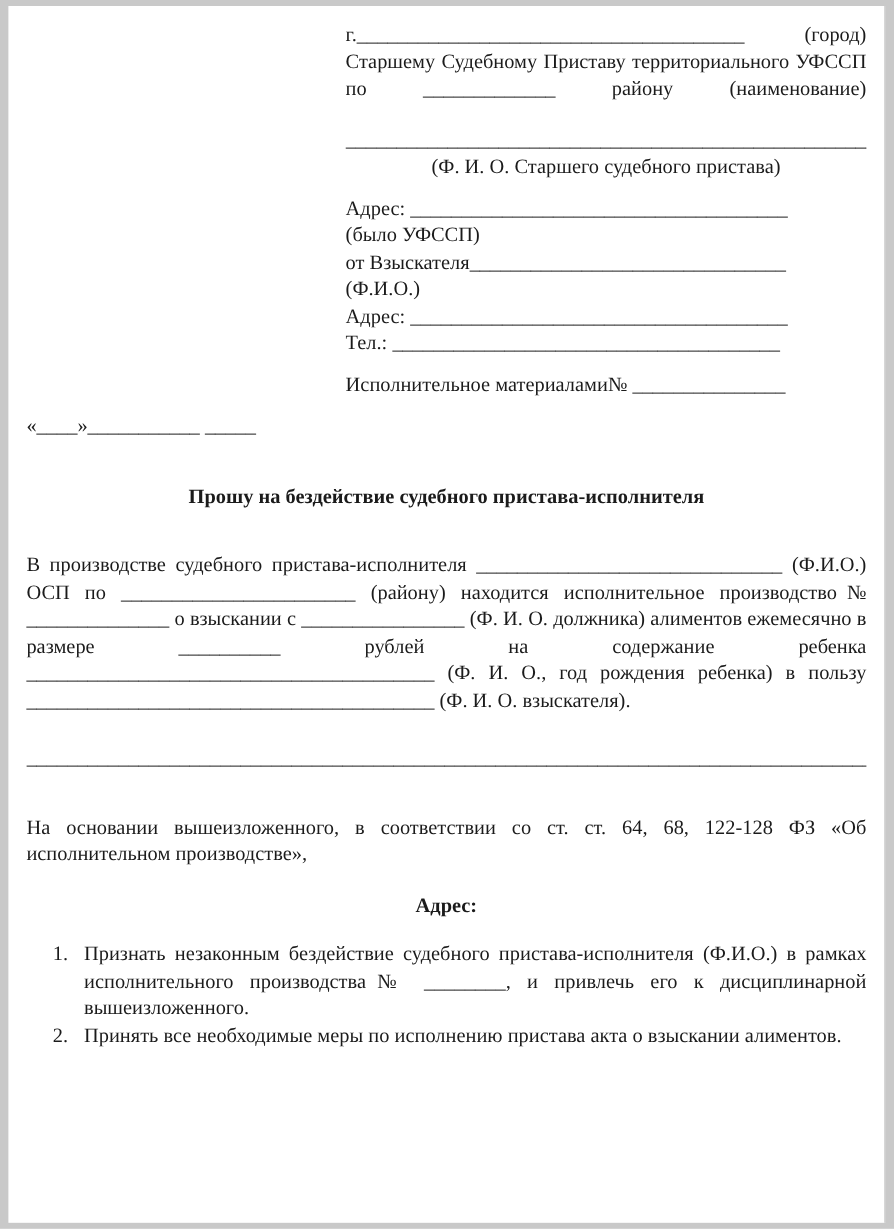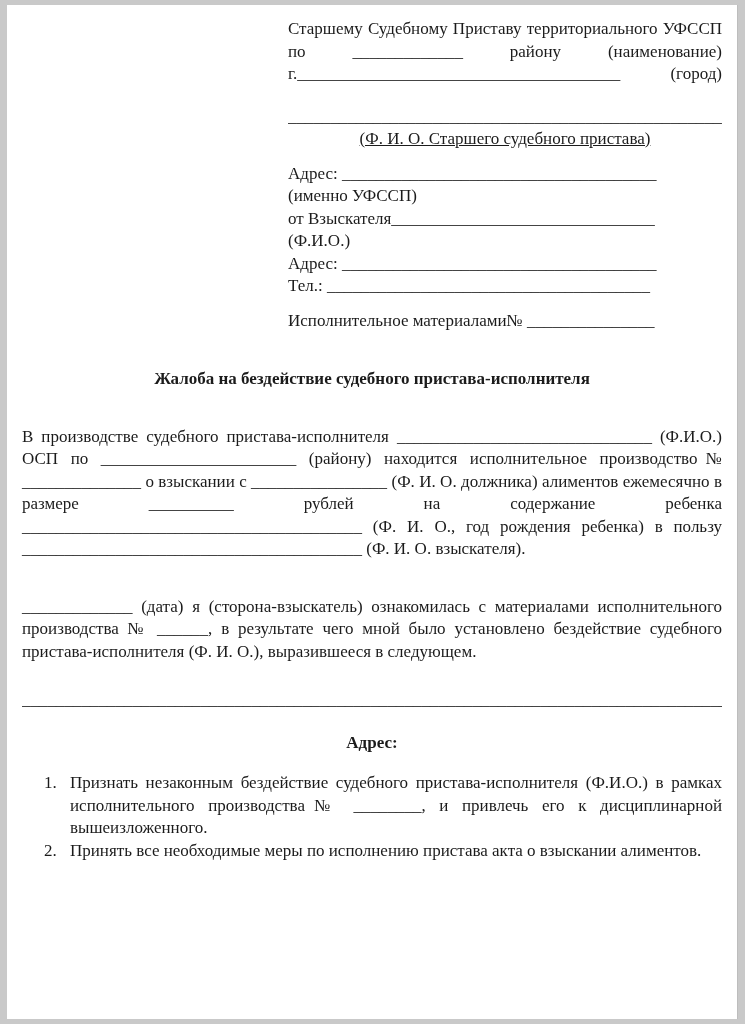--- a/index.html
+++ b/index.html
@@ -27,21 +27,21 @@
   }
   .hline { overflow: hidden; }
   .jline {
     text-align: justify;
     text-align-last: justify;
   }
   .nowrapline {
     white-space: nowrap;
     overflow: hidden;
   }
-  .caption-center { text-align: center; text-decoration: underline; }
+  .caption-center { text-align: center; }
   .spacer { height: 20px; }
   .spacer-sm { height: 12px; }
   .date-row { margin-top: 12px; }
   .doc-title {
     margin-top: 36px;
     text-align: center;
     font-weight: bold;
   }
   .para {
     margin-top: 35px;
@@ -70,46 +70,47 @@
     flex: 1 1 auto;
     text-align: justify;
   }
 </style>
 </head>
 <body>
 
 <div class="sheet">
 
   <div class="header-block">
+    <div class="hline jline nowrapline">г.______________________________________ (город)</div>
     <div class="hline jline">Старшему Судебному Приставу территориального УФССП по _____________ району (наименование)</div>
-    <div class="hline jline nowrapline">г.______________________________________ (город)</div>
     <div class="spacer"></div>
     <div class="hline nowrapline">____________________________________________________</div>
     <div class="hline caption-center">(Ф. И. О. Старшего судебного пристава)</div>
     <div class="spacer-sm"></div>
     <div class="hline nowrapline">Адрес: _____________________________________</div>
-    <div class="hline">(именно УФССП)</div>
+    <div class="hline">(было УФССП)</div>
     <div class="hline nowrapline">от Взыскателя_______________________________</div>
     <div class="hline">(Ф.И.О.)</div>
     <div class="hline nowrapline">Адрес: _____________________________________</div>
     <div class="hline nowrapline">Тел.: ______________________________________</div>
     <div class="spacer-sm"></div>
     <div class="hline nowrapline">Исполнительное материалами№ _______________</div>
   </div>
 
+  <div class="date-row nowrapline">«____»___________ _____</div>
 
-  <div class="doc-title">Жалоба на бездействие судебного пристава-исполнителя</div>
+  <div class="doc-title">Прошу на бездействие судебного пристава-исполнителя</div>
 
   <div class="para">В производстве судебного пристава-исполнителя ______________________________ (Ф.И.О.) ОСП по _______________________ (району) находится исполнительное производство№ ______________ о взыскании с ________________ (Ф. И. О. должника) алиментов ежемесячно в размере __________ рублей на содержание ребенка ________________________________________ (Ф. И. О., год рождения ребенка) в пользу ________________________________________ (Ф. И. О. взыскателя).</div>
 
-  <div class="para">_____________ (дата) я (сторона-взыскатель) ознакомилась с материалами исполнительного производства № ______, в результате чего мной было установлено бездействие судебного пристава-исполнителя (Ф. И. О.), выразившееся в следующем.</div>
 
 
   <div class="fill-line">___________________________________________________________________________________.</div>
 
+  <div class="para">На основании вышеизложенного, в соответствии со ст. ст. 64, 68, 122-128 ФЗ «Об исполнительном производстве»,</div>
 
   <div class="request-heading">Адрес:</div>
 
   <ol class="request-list">
     <li class="req-item">
       <span class="req-num">1.</span>
       <span class="req-text">Признать незаконным бездействие судебного пристава-исполнителя (Ф.И.О.) в рамках исполнительного производства№ ________, и привлечь его к дисциплинарной вышеизложенного.</span>
     </li>
     <li class="req-item">
       <span class="req-num">2.</span>

